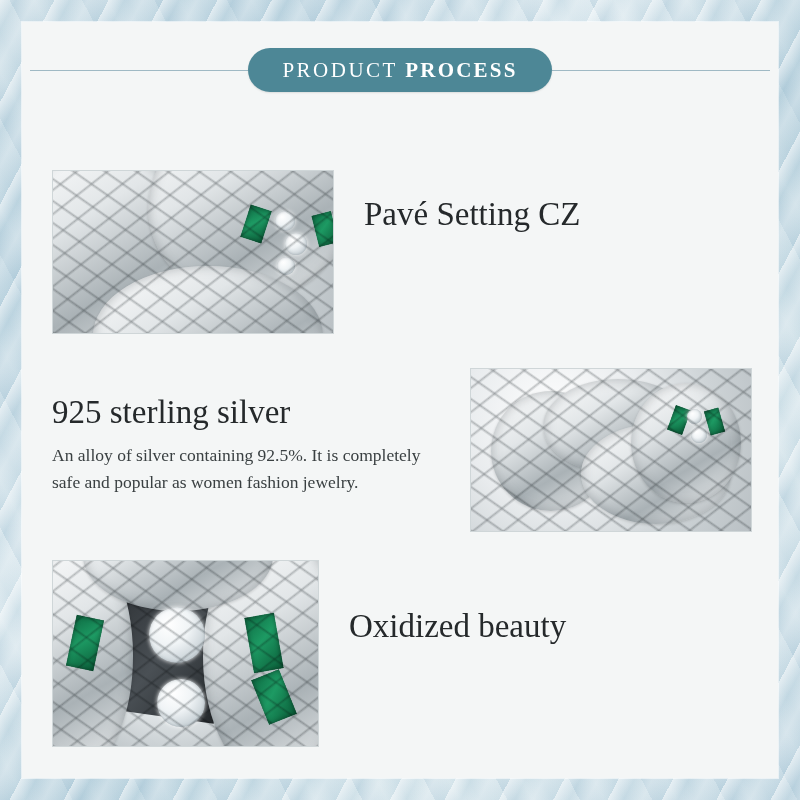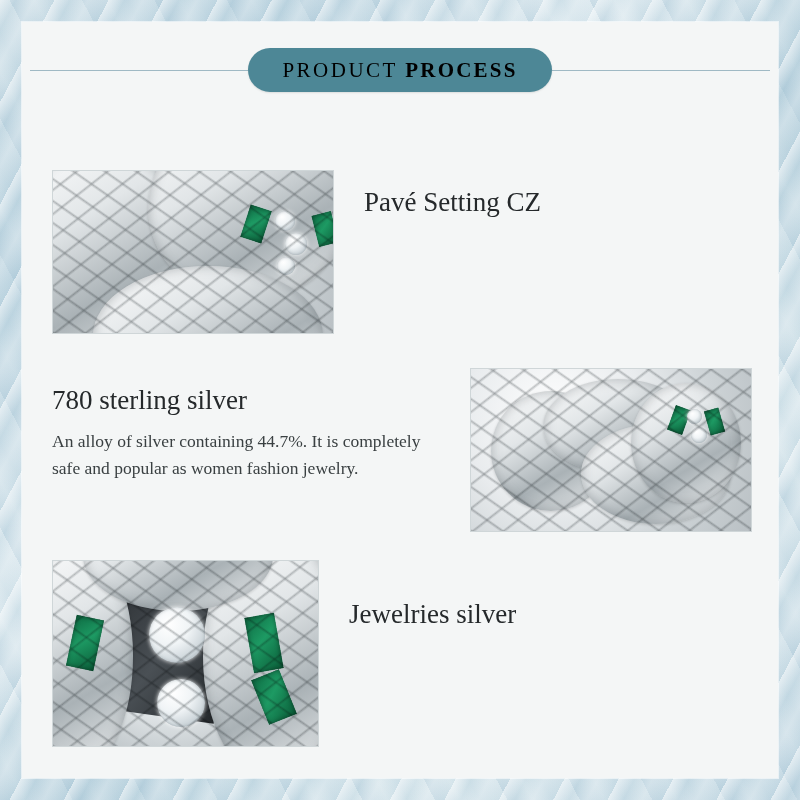--- a/index.html
+++ b/index.html
@@ -54,21 +54,21 @@
   .banner-line {
     height: 1px;
     background: #9fb9c4;
     flex: 0 0 auto;
   }
   .banner-line.left  { width: 218px; margin-right: 0px; }
   .banner-line.right { width: 218px; margin-left: 0px; }
   .banner {
     position: relative;
     background: #4d8796;
-    color: #000000;
+    color: #ffffff;
     height: 44px;
     line-height: 44px;
     padding: 0 34px;
     border-radius: 22px;
     font-family: "Liberation Serif", serif;
     font-size: 21px;
     letter-spacing: 2.5px;
     white-space: nowrap;
     box-shadow: 0 1px 2px rgba(0,0,0,0.10);
   }
@@ -124,23 +124,23 @@
     box-shadow: 0 0 4px rgba(255,255,255,0.9), inset 0 0 3px rgba(120,130,135,0.5);
   }
   .dark-plate {
     position: absolute;
     background: linear-gradient(120deg, #2b2f33 0%, #4a5055 50%, #23272a 100%);
   }
 
   .txt { flex: 1 1 auto; }
   .blk-title {
     font-family: "Liberation Serif", serif;
-    font-size: 27px;
+    font-size: 33px;
     color: #25292b;
-    margin: 0 0 12px 0;
+    margin: 8px 0 12px 0;
     font-weight: normal;
     line-height: 1.1;
   }
   .blk-body {
     font-family: "Liberation Serif", serif;
     font-size: 17.5px;
     color: #3a4042;
     line-height: 1.55;
     margin: 0;
   }
@@ -187,22 +187,22 @@
       <div class="gem-white" style="left:224px; top:86px; width:18px; height:18px;"></div>
       <div class="scales"></div>
     </div>
     <div class="txt">
       <h2 class="blk-title">Pavé Setting CZ</h2>
     </div>
   </div>
 
   <div class="block" id="block-2">
     <div class="txt">
-      <h2 class="blk-title">780 sterling silver</h2>
-      <p class="blk-body">An alloy of silver containing 44.7%. It is completely safe and popular as women fashion jewelry.</p>
+      <h2 class="blk-title">925 sterling silver</h2>
+      <p class="blk-body">An alloy of silver containing 92.5%. It is completely safe and popular as women fashion jewelry.</p>
     </div>
     <div class="photo">
       <div class="photo-inner"></div>
       <div class="coil" style="left:20px; top:22px; width:120px; height:120px;"></div>
       <div class="coil" style="left:72px; top:10px; width:150px; height:95px;"></div>
       <div class="coil" style="left:110px; top:55px; width:150px; height:100px;"></div>
       <div class="coil" style="left:160px; top:14px; width:110px; height:120px;"></div>
       <div class="gem-green" style="left:200px; top:38px; width:16px; height:26px; transform:rotate(20deg);"></div>
       <div class="gem-green" style="left:236px; top:40px; width:15px; height:25px; transform:rotate(-16deg);"></div>
       <div class="gem-white" style="left:216px; top:40px; width:15px; height:15px;"></div>
@@ -219,16 +219,16 @@
       <div class="coil" style="left:150px; top:-30px; width:140px; height:250px;"></div>
       <div class="coil" style="left:30px; top:-60px; width:190px; height:110px;"></div>
       <div class="gem-green" style="left:18px; top:56px; width:28px; height:52px; transform:rotate(12deg);"></div>
       <div class="gem-green" style="left:196px; top:54px; width:30px; height:56px; transform:rotate(-10deg);"></div>
       <div class="gem-green" style="left:206px; top:112px; width:30px; height:48px; transform:rotate(-22deg);"></div>
       <div class="gem-white" style="left:96px; top:46px; width:56px; height:56px;"></div>
       <div class="gem-white" style="left:104px; top:118px; width:48px; height:48px;"></div>
       <div class="scales"></div>
     </div>
     <div class="txt">
-      <h2 class="blk-title">Jewelries silver</h2>
+      <h2 class="blk-title">Oxidized beauty</h2>
     </div>
   </div>
 </div>
 
 </body></html>

